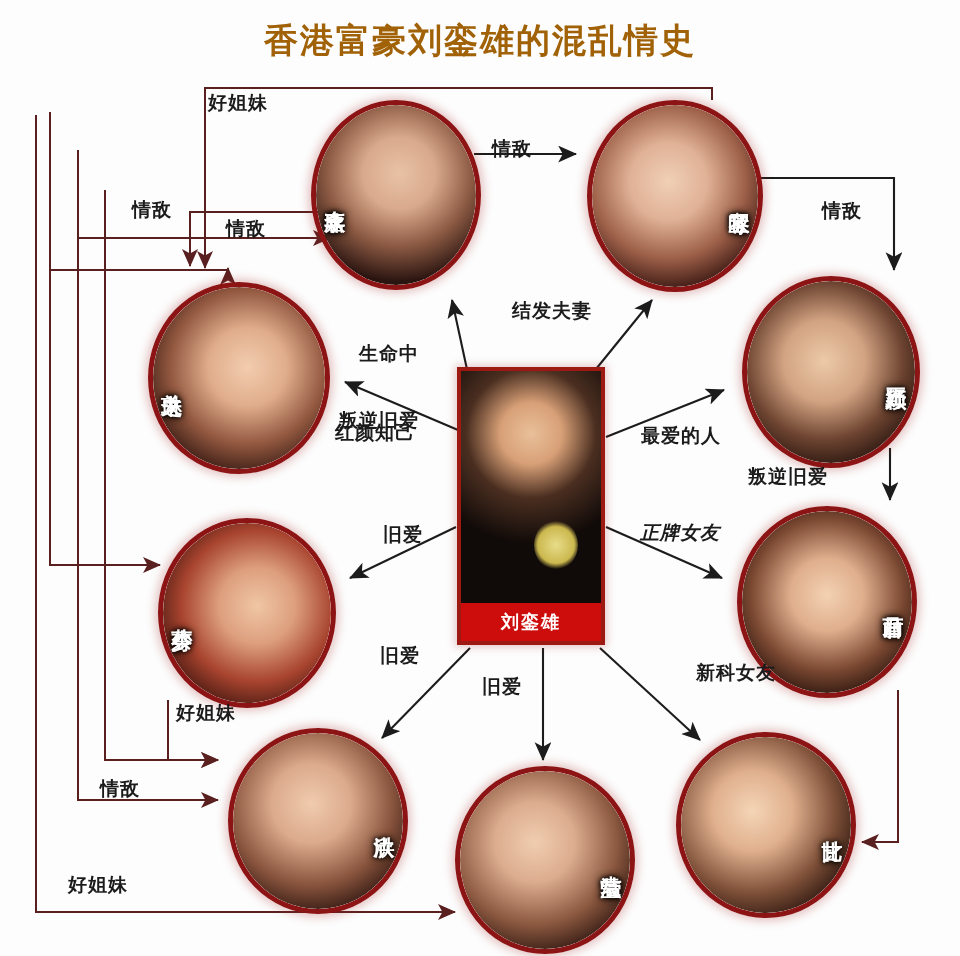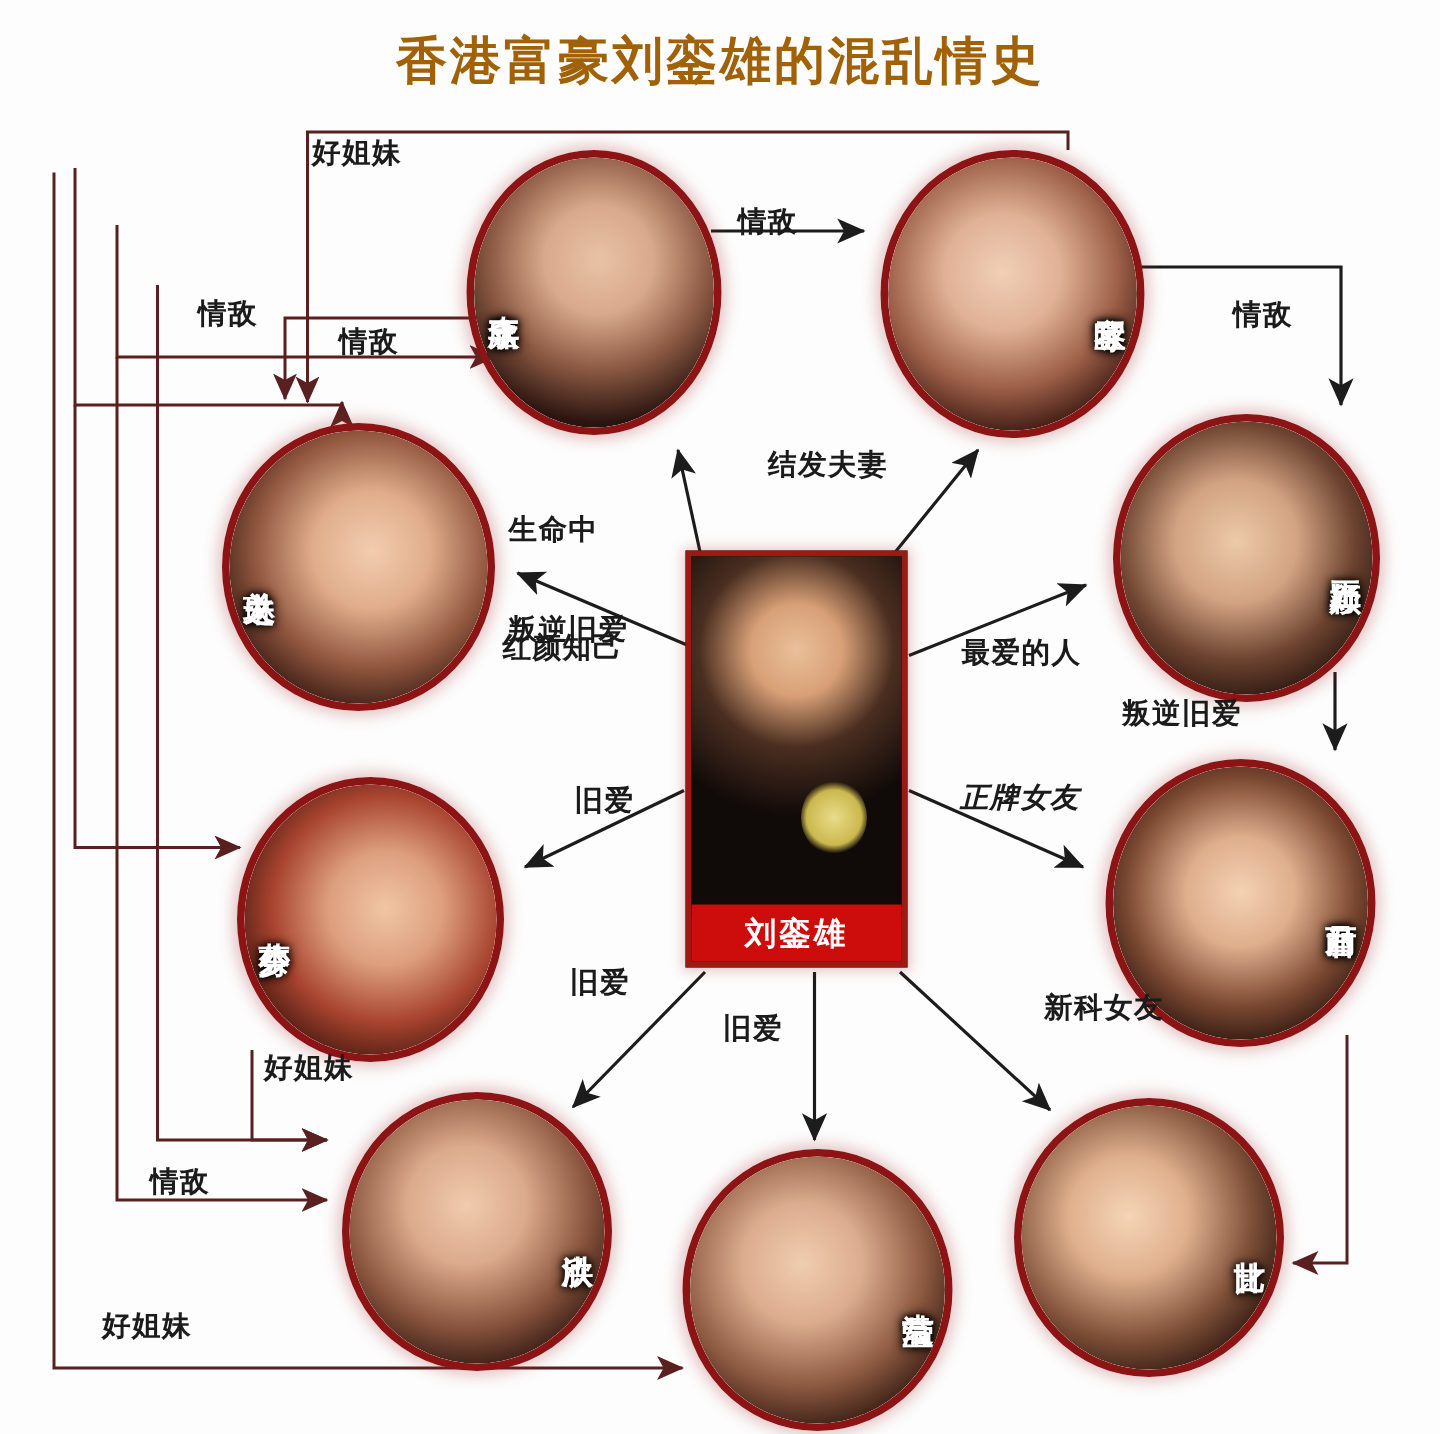--- a/index.html
+++ b/index.html
@@ -83,39 +83,39 @@
     position: absolute;
     left: 0; top: 0; right: 0;
     height: 240px;
   }
   #center-card .cname {
     position: absolute;
     left: 0; right: 0; bottom: 0;
     height: 38px;
     background: #cd0c0c;
     color: #fff;
-    font-size: 21px;
+    font-size: 18px;
     font-weight: bold;
     letter-spacing: 2px;
     display: flex;
     align-items: center;
     justify-content: center;
   }
 
   
   .elabel {
     position: absolute;
     font-size: 19px;
     font-weight: bold;
     color: #1b1b1b;
     white-space: pre;
     line-height: 1.12;
     letter-spacing: 1px;
   }
-  .elabel.two { line-height: 1.18; }
+  .elabel.two { line-height: 1.18; text-align: right; }
 </style>
 </head>
 <body>
 
 <div id="stage">
 
   <div id="title">香港富豪刘銮雄的混乱情史</div>
 
   <svg id="wires" viewBox="0 0 960 956">
     <defs>

